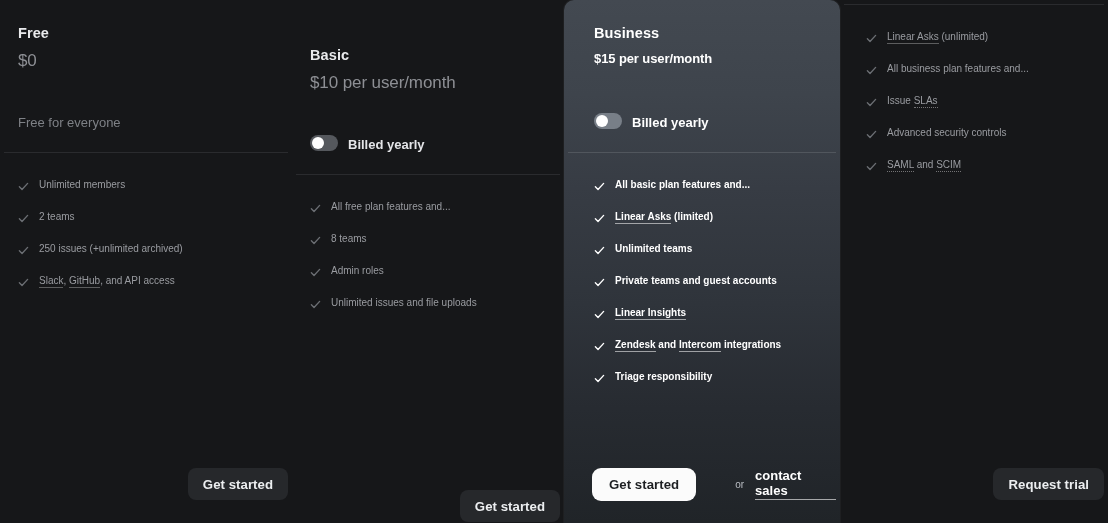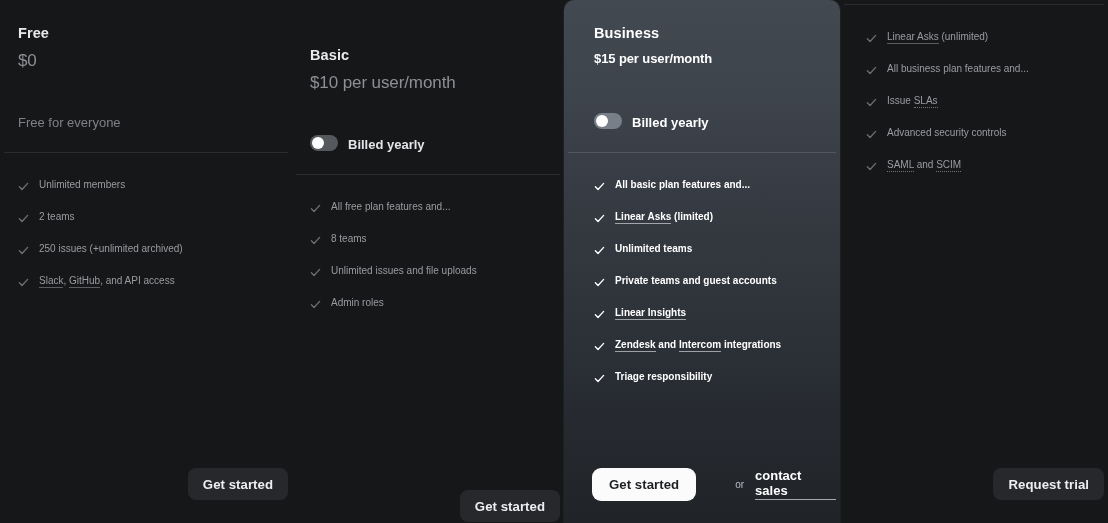--- a/index.html
+++ b/index.html
@@ -288,27 +288,27 @@
         <div class="feature">
           <svg viewBox="0 0 12 12" class="check">
             <path d="M1.5 6.3 L4.4 9.2 L10.5 2.6" fill="none" stroke-width="1.5" stroke-linecap="round" stroke-linejoin="round"></path>
           </svg>
           <span class="feature-text"><span>8 teams</span></span>
         </div>
         <div class="feature">
           <svg viewBox="0 0 12 12" class="check">
             <path d="M1.5 6.3 L4.4 9.2 L10.5 2.6" fill="none" stroke-width="1.5" stroke-linecap="round" stroke-linejoin="round"></path>
           </svg>
+          <span class="feature-text"><span>Admin roles</span></span>
+        </div>
+        <div class="feature">
+          <svg viewBox="0 0 12 12" class="check">
+            <path d="M1.5 6.3 L4.4 9.2 L10.5 2.6" fill="none" stroke-width="1.5" stroke-linecap="round" stroke-linejoin="round"></path>
+          </svg>
           <span class="feature-text"><span>Unlimited issues and file uploads</span></span>
-        </div>
-        <div class="feature">
-          <svg viewBox="0 0 12 12" class="check">
-            <path d="M1.5 6.3 L4.4 9.2 L10.5 2.6" fill="none" stroke-width="1.5" stroke-linecap="round" stroke-linejoin="round"></path>
-          </svg>
-          <span class="feature-text"><span>Admin roles</span></span>
         </div>
       </div>
       <div class="cta">
         <button class="btn btn-dark">Get started</button>
       </div>
     </div>
     <div class="plan plan-business">
       <div class="plan-head">
         <div class="plan-name">Business</div>
         <div class="plan-price">$15 per user/month</div>

